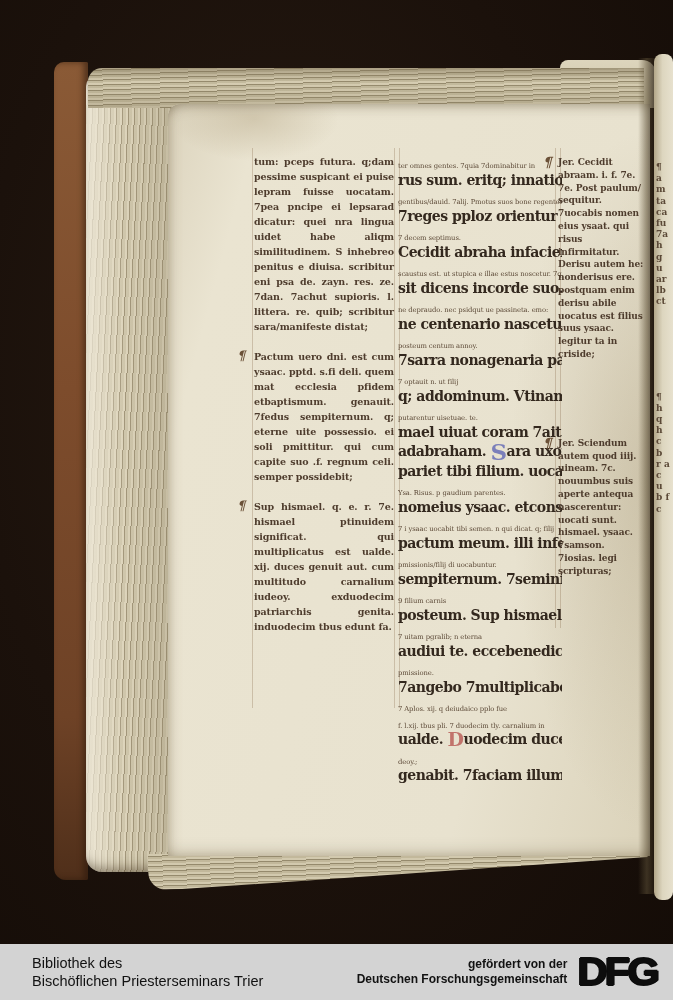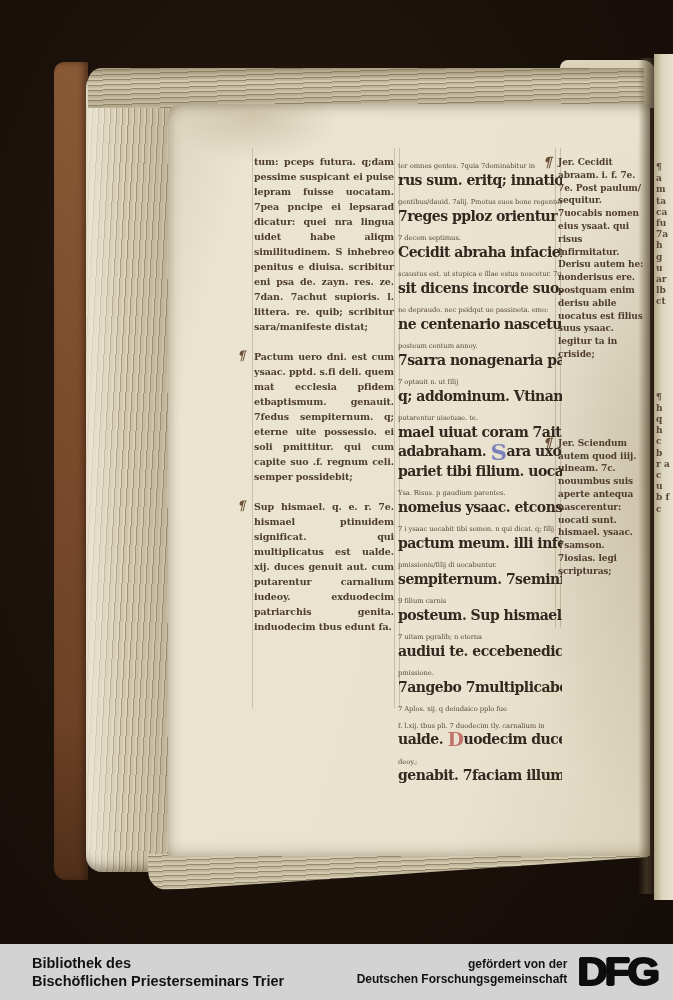--- a/index.html
+++ b/index.html
@@ -55,20 +55,21 @@
       inset 10px 0 14px -10px rgba(120,104,72,.45);
   }
   .gutter{
     position:absolute;left:638px;top:58px;width:16px;height:836px;
     background:linear-gradient(90deg, rgba(60,48,30,0) 0%, rgba(93,80,55,.55) 55%, rgba(40,30,18,.7) 100%);
   }
   .next-page{
     position:absolute;left:654px;top:54px;width:19px;height:846px;
     background:linear-gradient(90deg,#b3a789 0%,#ddd6bf 45%,#e7e1ce 100%);
     overflow:hidden;
+    border-radius:8px;
   }
   
   .rule{position:absolute;width:1px;background:rgba(125,95,62,.28);}
   .rule.r1{left:84px;top:44px;height:560px;}
   .rule.r2{left:226px;top:44px;height:560px;}
   .rule.r3{left:231px;top:44px;height:560px;}
   .rule.r4{left:387px;top:44px;height:480px;}
   .rule.r5{left:392px;top:44px;height:480px;}
   
   .col-left{
@@ -99,21 +100,21 @@
     font-size:9px;line-height:11.2px;color:#5a4836;font-weight:bold;
   }
   .frag.f1{margin-top:108px;}
   .frag.f2{margin-top:84px;}
   
   .footer{
     position:absolute;left:0;top:944px;width:673px;height:56px;
     background:#d3d3d3;display:flex;align-items:center;
     font-family:"Liberation Sans", sans-serif;color:#121212;
   }
-  .footer-left{margin-left:32px;font-weight:bold;font-size:14.5px;line-height:18.5px;}
+  .footer-left{margin-left:32px;font-weight:normal;font-size:14.5px;line-height:18.5px;}
   .footer-right{margin-left:auto;display:flex;align-items:center;margin-right:6px;}
   .funding{text-align:right;font-weight:bold;font-size:12px;line-height:15px;margin-right:10px;}
   .dfg-logo{
     font-weight:bold;font-size:42px;letter-spacing:-3px;color:#0d0d0d;
     transform:scaleY(.92);line-height:1;
     text-shadow:1.2px 0 0 #0d0d0d,-1.2px 0 0 #0d0d0d,0 .8px 0 #0d0d0d,0 -.8px 0 #0d0d0d;
     margin-right:10px;
   }
 </style>
 </head>
@@ -138,21 +139,21 @@
       <div class="para">
         <span class="mark"></span>
         <span>tum: pceps futura. q;dam pessime suspicant ei puise lepram fuisse uocatam. 7pea pncipe ei lepsarad dicatur: quei nra lingua uidet habe aliqm similitudinem. S inhebreo penitus e diuisa. scribitur eni psa de. zayn. res. ze. 7dan. 7achut supioris. l. littera. re. quib; scribitur sara/manifeste distat;</span>
       </div>
       <div class="para">
         <span class="mark">¶</span>
         <span>Pactum uero dni. est cum ysaac. pptd. s.fi deli. quem mat ecclesia pfidem etbaptismum. genauit. 7fedus sempiternum. q; eterne uite possessio. ei soli pmittitur. qui cum capite suo .f. regnum celi. semper possidebit;</span>
       </div>
       <div class="para">
         <span class="mark">¶</span>
-        <span>Sup hismael. q. e. r. 7e. hismael ptinuidem significat. qui multiplicatus est ualde. xij. duces genuit aut. cum putarentur carnalium iudeoy. exduodecim patriarchis genita. induodecim tbus edunt fa.</span>
+        <span>Sup hismael. q. e. r. 7e. hismael ptinuidem significat. qui multiplicatus est ualde. xij. duces genuit aut. cum multitudo carnalium iudeoy. exduodecim patriarchis genita. induodecim tbus edunt fa.</span>
       </div>
     </div>
 
     <div class="col-main">
       <div class="ml g">ter omnes gentes.   7quia 7dominabitur in</div>
       <div class="ml m">rus sum. eritq; innationes.</div>
       <div class="ml g">gentibus/dauid. 7alij. Pmotus suos bone regentes.</div>
       <div class="ml m">7reges pploz orientur exeo.</div>
       <div class="ml g">7 decem septimus.</div>
       <div class="ml m">Cecidit abraha infaciem. etri</div>

